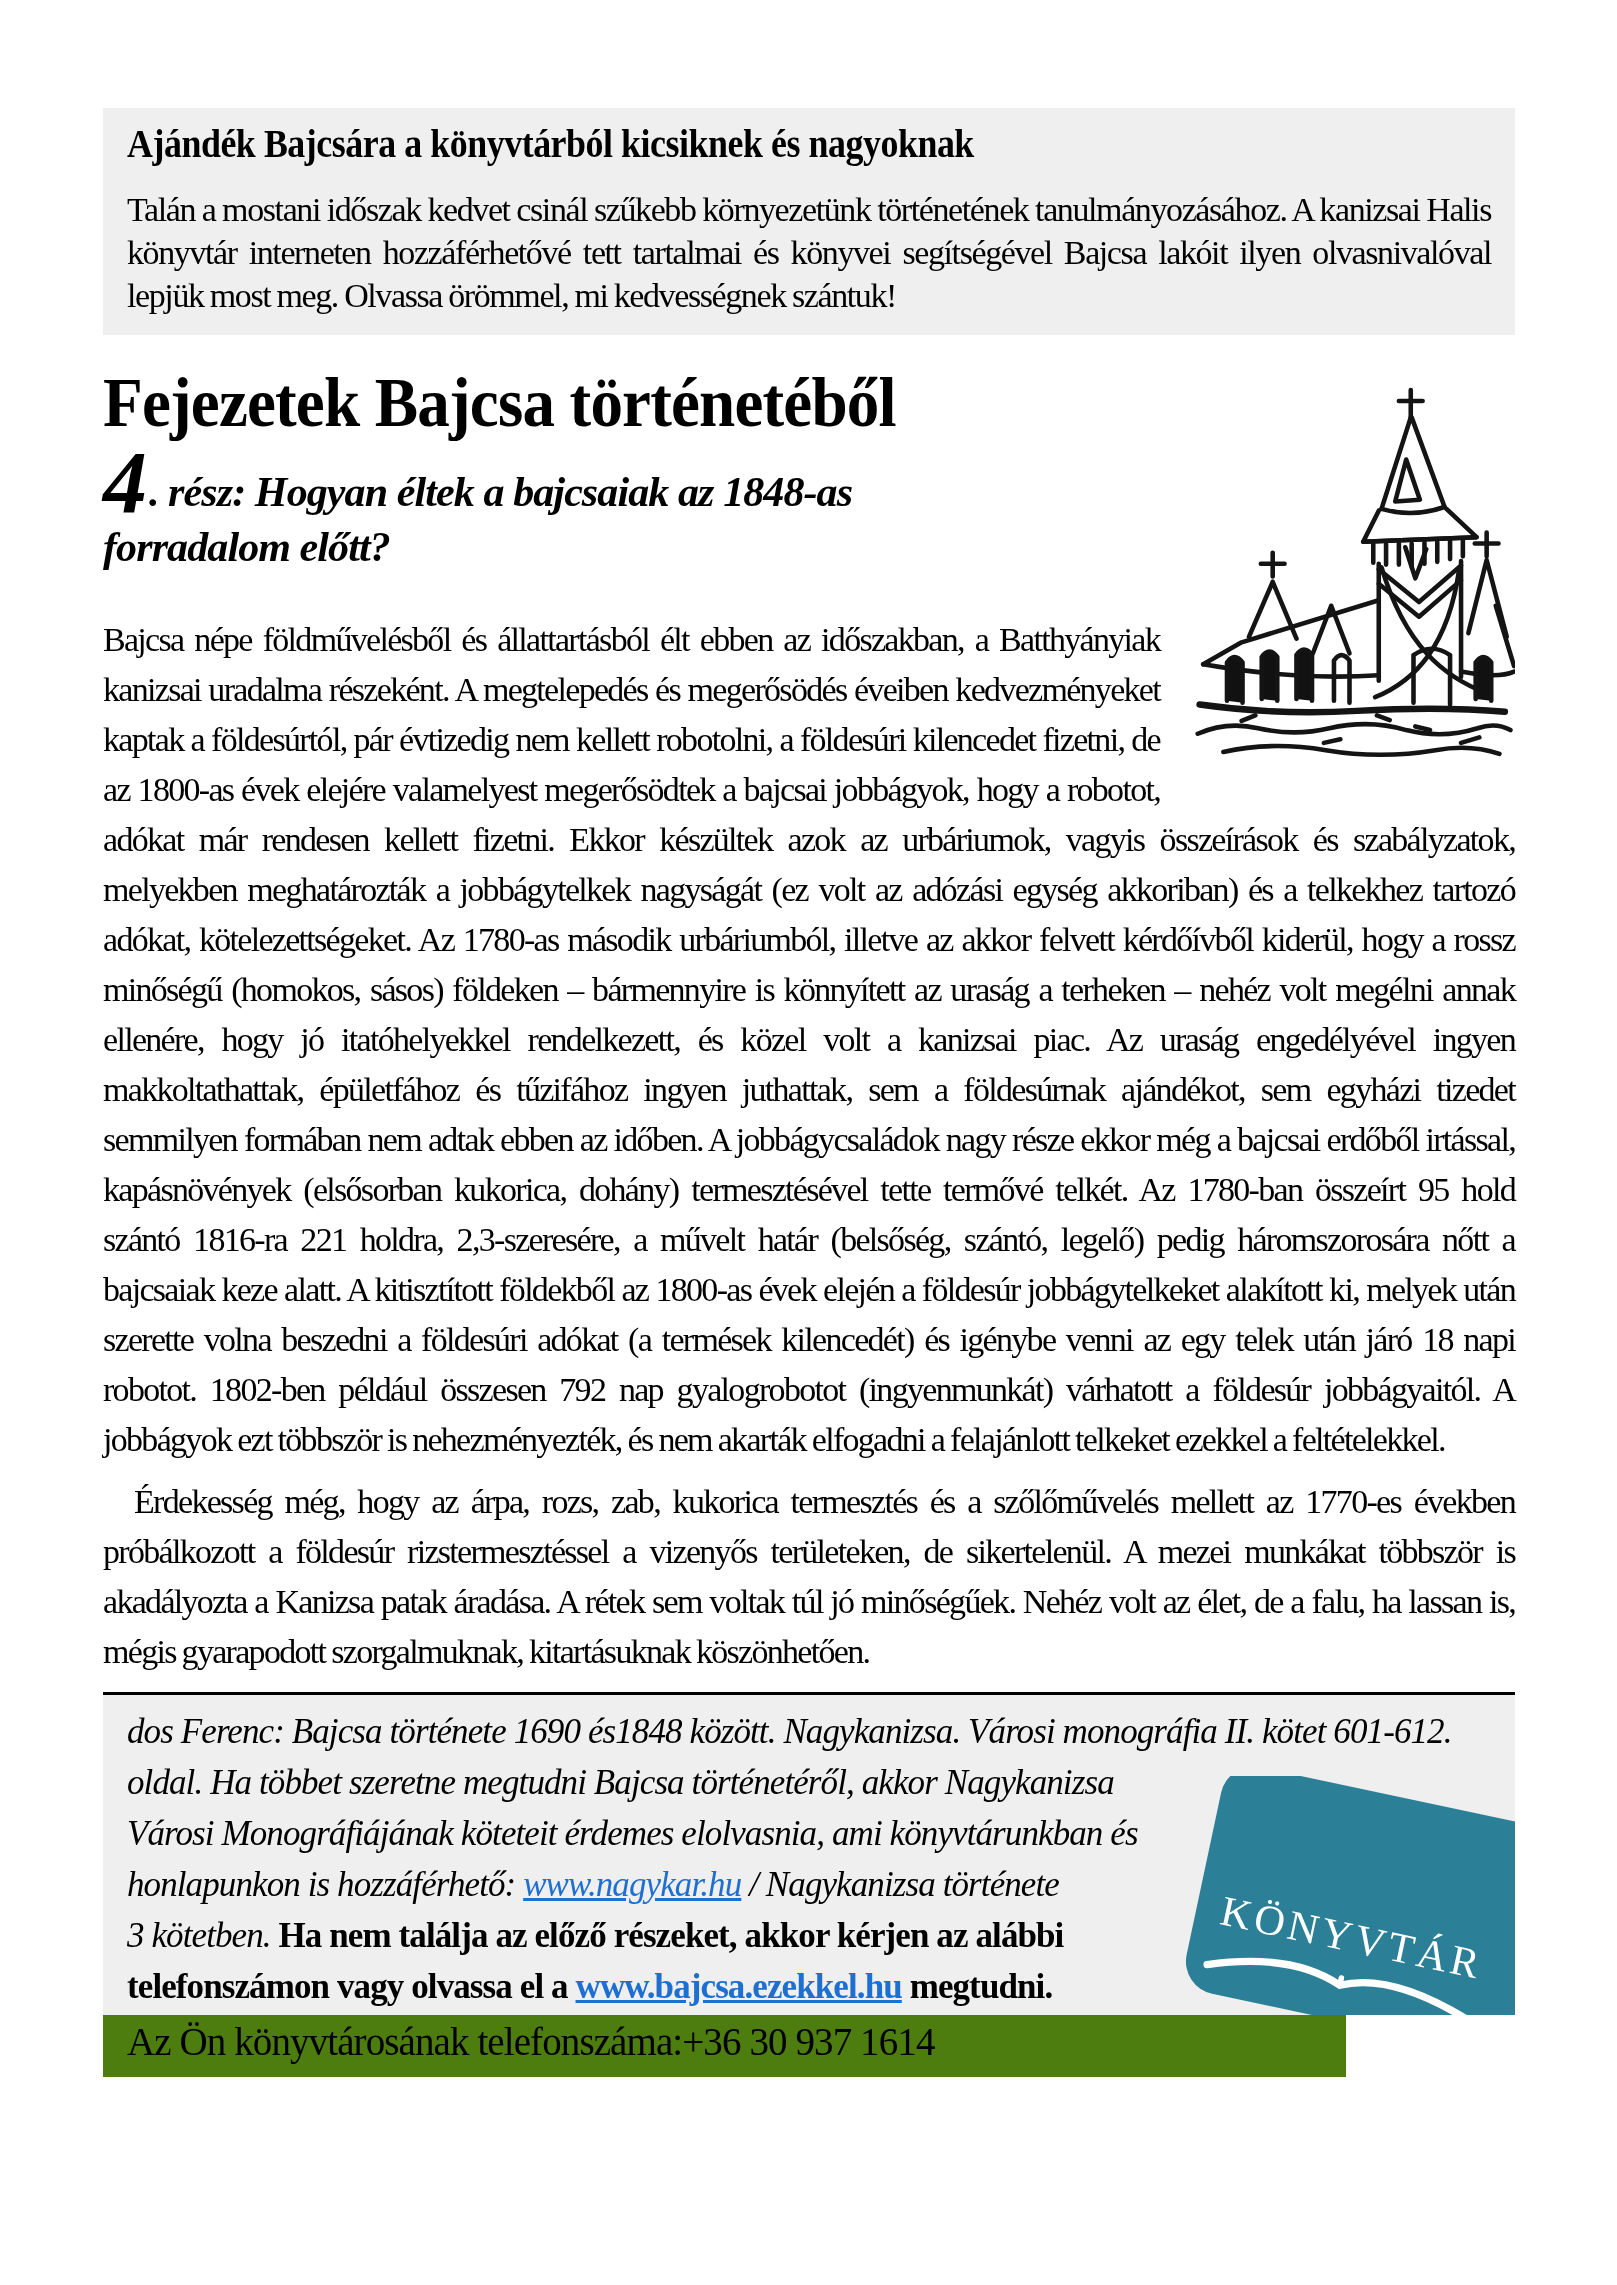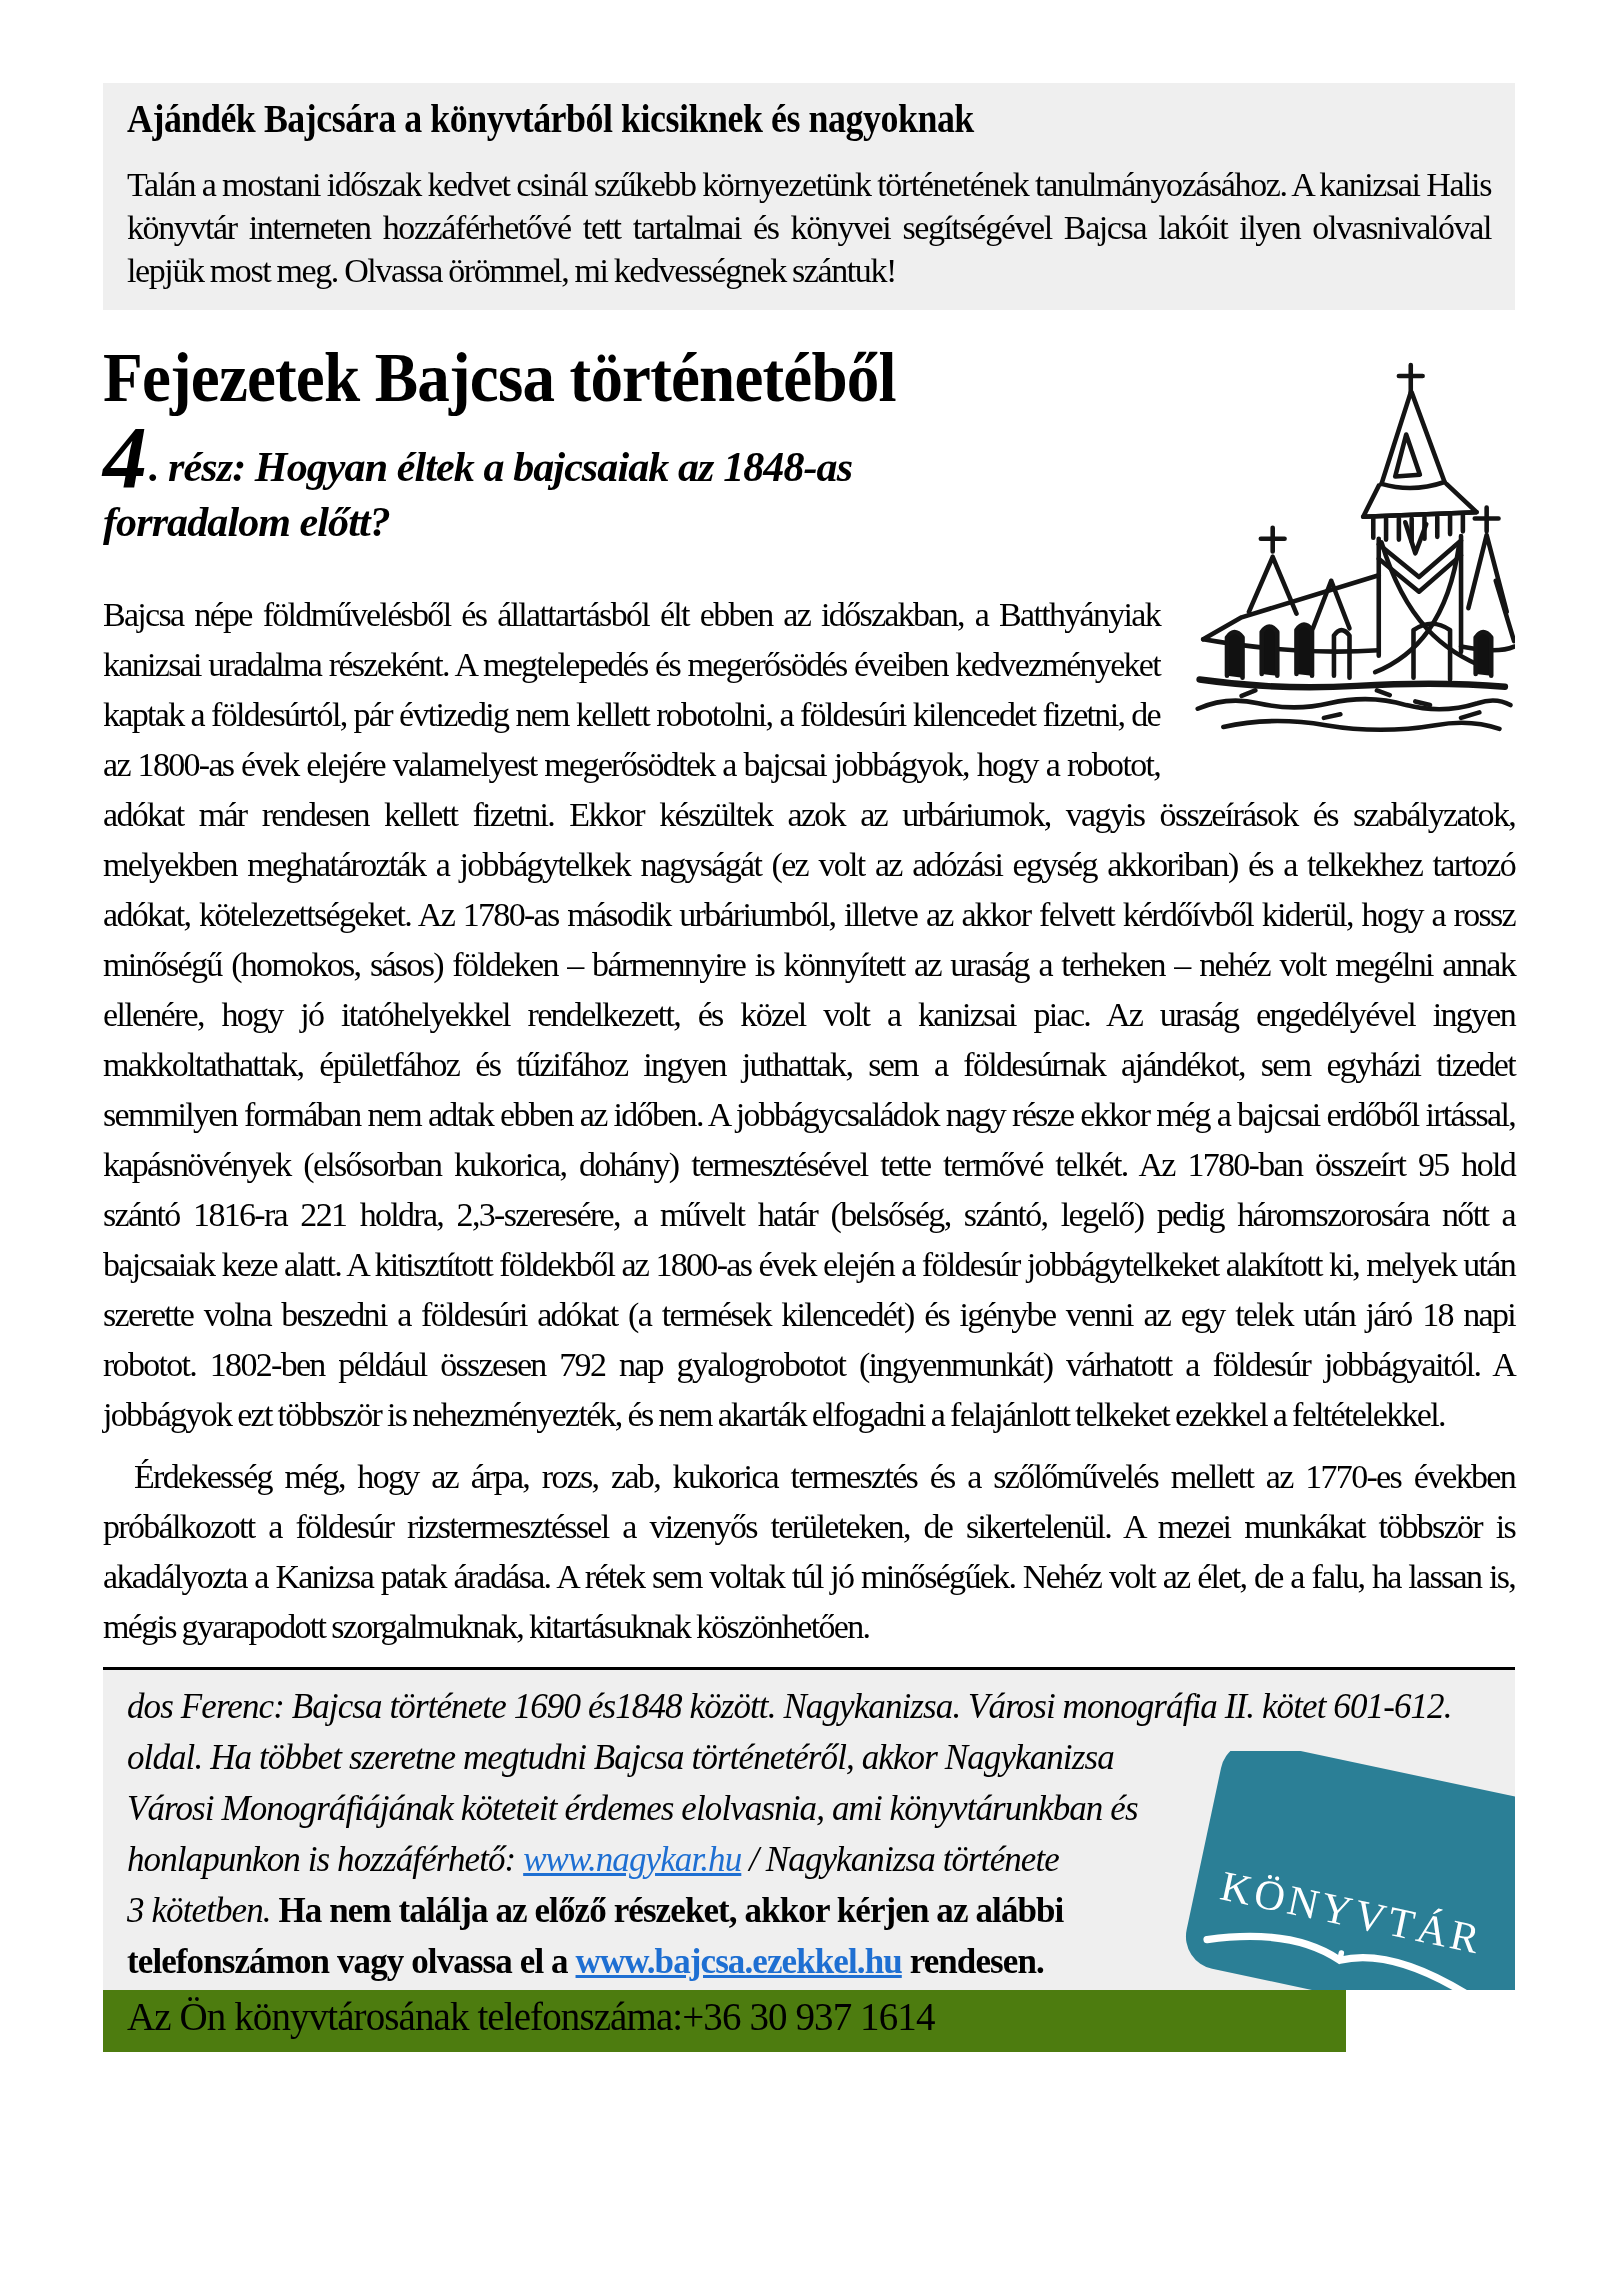--- a/index.html
+++ b/index.html
@@ -1,20 +1,20 @@
 <!DOCTYPE html>
 <html style="font-size:14.7px"><head>
 <meta charset="utf-8">
 <style>
   html,body{margin:0;padding:0;background:#9a9a9a;}
   .page{
     position:relative;width:1617px;height:2286px;margin:0 auto;background:#ffffff;
     font-family:"Liberation Serif",serif;color:#000;overflow:hidden;
   }
-  .inner{padding:83px 102px 0 103px;}
+  .inner{padding:108px 102px 0 103px;}
 
   
   .header-box{background:#efefef;padding:13px 24px 18.4px 24px;}
   .header-title{
     font-size:39px;font-weight:bold;white-space:nowrap;letter-spacing:-0.5px;
     transform:scaleX(.92);transform-origin:0 50%;
   }
   .intro{
     margin-top:22px;font-size:34px;line-height:43px;text-align:justify;
     letter-spacing:-1.4px;word-spacing:-0.9px;
@@ -122,21 +122,21 @@
     <p class="bodytext">Bajcsa népe földművelésből és állattartásból élt ebben az időszakban, a Batthyányiak kanizsai uradalma részeként. A megtelepedés és megerősödés éveiben kedvezményeket kaptak a földesúrtól, pár évtizedig nem kellett robotolni, a földesúri kilencedet fizetni, de az 1800-as évek elejére valamelyest megerősödtek a bajcsai jobbágyok, hogy a robotot, adókat már rendesen kellett fizetni. Ekkor készültek azok az urbáriumok, vagyis összeírások és szabályzatok, melyekben meghatározták a jobbágytelkek nagyságát (ez volt az adózási egység akkoriban) és a telkekhez tartozó adókat, kötelezettségeket. Az 1780-as második urbáriumból, illetve az akkor felvett kérdőívből kiderül, hogy a rossz minőségű (homokos, sásos) földeken – bármennyire is könnyített az uraság a terheken – nehéz volt megélni annak ellenére, hogy jó itatóhelyekkel rendelkezett, és közel volt a kanizsai piac. Az uraság engedélyével ingyen makkoltathattak, épületfához és tűzifához ingyen juthattak, sem a földesúrnak ajándékot, sem egyházi tizedet semmilyen formában nem adtak ebben az időben. A jobbágycsaládok nagy része ekkor még a bajcsai erdőből irtással, kapásnövények (elsősorban kukorica, dohány) termesztésével tette termővé telkét. Az 1780-ban összeírt 95 hold szántó 1816-ra 221 holdra, 2,3-szeresére, a művelt határ (belsőség, szántó, legelő) pedig háromszorosára nőtt a bajcsaiak keze alatt. A kitisztított földekből az 1800-as évek elején a földesúr jobbágytelkeket alakított ki, melyek után szerette volna beszedni a földesúri adókat (a termések kilencedét) és igénybe venni az egy telek után járó 18 napi robotot. 1802-ben például összesen 792 nap gyalogrobotot (ingyenmunkát) várhatott a földesúr jobbágyaitól. A jobbágyok ezt többször is nehezményezték, és nem akarták elfogadni a felajánlott telkeket ezekkel a feltételekkel.</p>
     <p class="bodytext p2">Érdekesség még, hogy az árpa, rozs, zab, kukorica termesztés és a szőlőművelés mellett az 1770-es években próbálkozott a földesúr rizstermesztéssel a vizenyős területeken, de sikertelenül. A mezei munkákat többször is akadályozta a Kanizsa patak áradása. A rétek sem voltak túl jó minőségűek. Nehéz volt az élet, de a falu, ha lassan is, mégis gyarapodott szorgalmuknak, kitartásuknak köszönhetően.</p>
 
     <div class="reading-box">
       <div>
           <div class="rline"><span class="it">dos Ferenc: Bajcsa története 1690 és1848 között. Nagykanizsa. Városi monográfia II. kötet 601-612.</span></div>
           <div class="rline"><span class="it">oldal. Ha többet szeretne megtudni Bajcsa történetéről, akkor Nagykanizsa</span></div>
           <div class="rline"><span class="it">Városi Monográfiájának köteteit érdemes elolvasnia, ami könyvtárunkban és</span></div>
           <div class="rline"><span class="it">honlapunkon is hozzáférhető: </span><a href="#" class="it lk">www.nagykar.hu</a><span class="it"> / Nagykanizsa története</span></div>
           <div class="rline"><span class="it">3 kötetben. </span><span class="bd">Ha nem találja az előző részeket, akkor kérjen az alábbi</span></div>
-          <div class="rline"><span class="bd">telefonszámon vagy olvassa el a </span><a href="#" class="bd lk">www.bajcsa.ezekkel.hu</a><span class="bd"> rendesen.</span></div>
+          <div class="rline"><span class="bd">telefonszámon vagy olvassa el a </span><a href="#" class="bd lk">www.bajcsa.ezekkel.hu</a><span class="bd"> megtudni.</span></div>
         </div>
       <div class="logo-wrap">
         <svg viewBox="0 0 372 282">
           <g transform="rotate(12 200 150)">
             <rect x="28" y="16" width="430" height="252" rx="36" fill="#2b7f96"></rect>
             <text x="200" y="192" text-anchor="middle" font-family="Liberation Serif, serif" font-size="46" letter-spacing="4" fill="#ffffff">KÖNYVTÁR</text>
             <g>
               <path d="M52,238 Q140,206 198,230 Q252,204 348,240" fill="none" stroke="#ffffff" stroke-width="8" stroke-linecap="round"></path>
               <path d="M198,230 v-8" fill="none" stroke="#ffffff" stroke-width="6" stroke-linecap="round"></path>
             </g>

